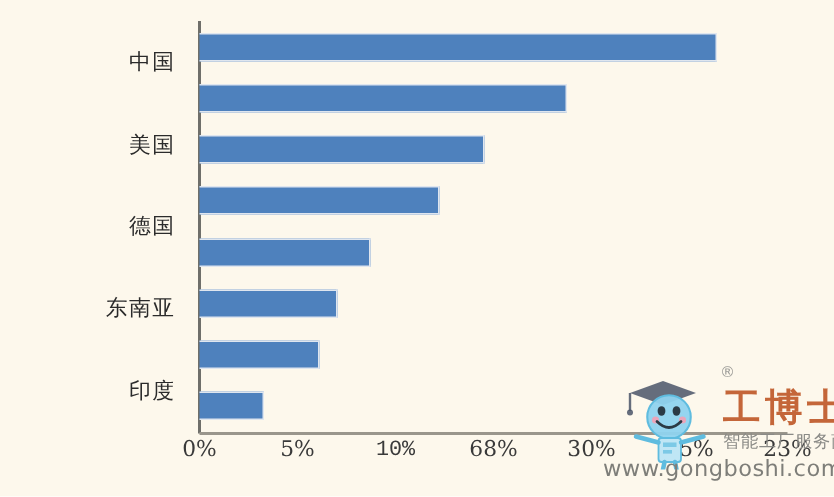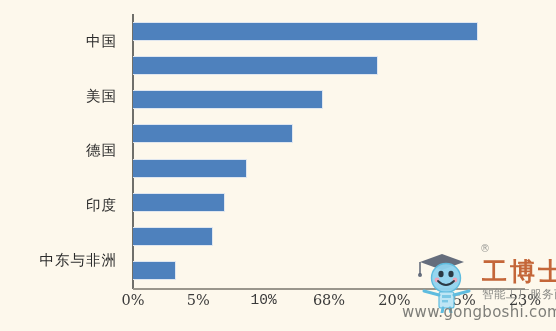--- a/index.html
+++ b/index.html
@@ -167,22 +167,22 @@
 </style>
 </head>
 <body>
 
 <div id="screenshot">
 
   <div id="category-labels">
     <div class="cat-label">中国</div>
     <div class="cat-label">美国</div>
     <div class="cat-label">德国</div>
+    <div class="cat-label">东南亚</div>
     <div class="cat-label">印度</div>
-    <div class="cat-label">中东与非洲</div>
   </div>
 
   <div id="y-axis-line"></div>
   <div id="x-axis-line"></div>
 
   <div id="plot-area">
     <div id="bars">
       <div class="bar-slot">
           <div class="bar" title="中国 26.5%" style="width: 344.267px; background: rgb(78, 129, 189);"></div>
         </div>
@@ -208,21 +208,21 @@
           <div class="bar" title="中东与非洲 3.4%" style="width: 42.4267px; background: rgb(78, 129, 189);"></div>
         </div>
     </div>
   </div>
 
   <div id="x-tick-labels">
       <span class="x-tick" style="left: 0px;">0%</span>
       <span class="x-tick" style="left: 65.3333px;">5%</span>
       <span class="x-tick" style="left: 130.667px; font-family: Liberation Mono, monospace;">10%</span>
       <span class="x-tick" style="left: 196px;">68%</span>
-      <span class="x-tick" style="left: 261.333px;">20%</span>
+      <span class="x-tick" style="left: 261.333px;">30%</span>
       <span class="x-tick" style="left: 326.667px;">25%</span>
       <span class="x-tick" style="left: 392px;">23%</span>
     </div>
 
   <div id="watermark">
     <svg id="wm-mascot" viewBox="0 0 62 64" xmlns="http://www.w3.org/2000/svg">
 
       <path d="M4 13 L26 5 L48 13 L26 21 Z" fill="#4a5568" opacity="0.85"></path>
       <path d="M4 13 L4 25" stroke="#4a5568" stroke-width="1.6" fill="none" opacity="0.85"></path>
       <circle cx="4" cy="26" r="2" fill="#4a5568" opacity="0.85"></circle>

